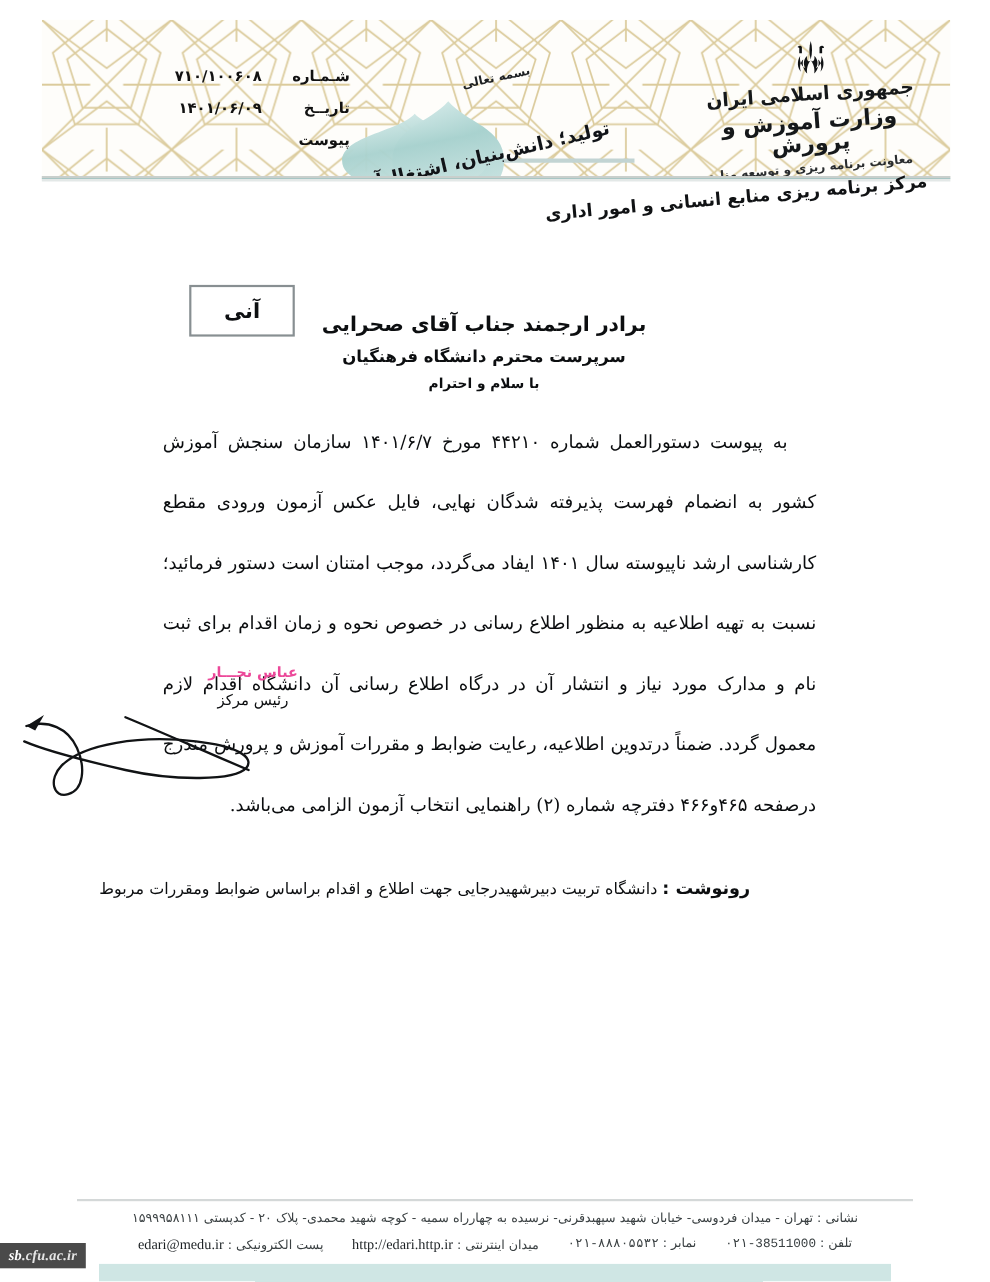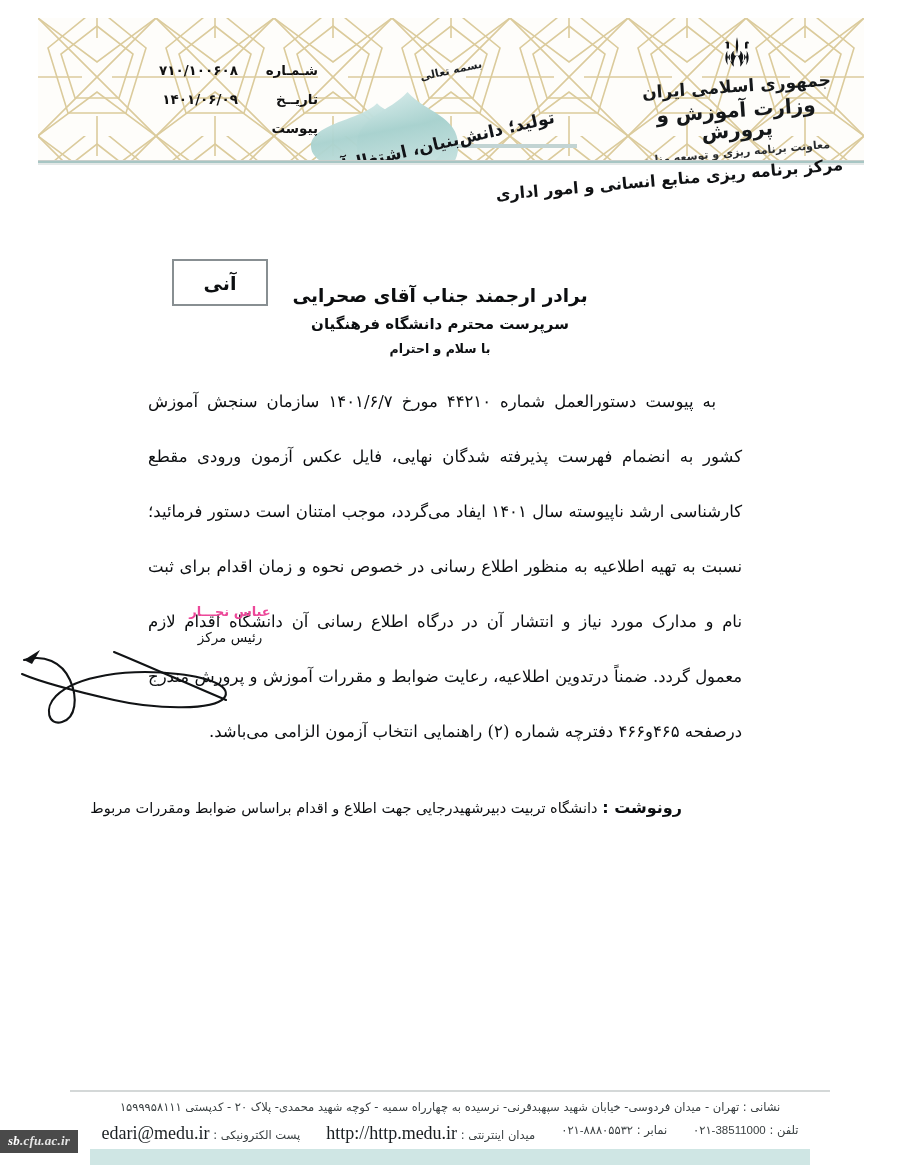--- a/index.html
+++ b/index.html
@@ -265,22 +265,22 @@
   }
   .footer-contact {
     font-size: 11.5px;
     display: flex;
     justify-content: center;
     gap: 26px;
     direction: rtl;
     flex-wrap: nowrap;
   }
   .fc-item { white-space: nowrap; }
-  .fc-val { direction: ltr; display: inline-block; font-family: Liberation Sans, sans-serif; }
-  .fc-url { font-family: "Liberation Serif", serif; font-size: 18px; color: #1a1f22; }
+  .fc-val { direction: ltr; display: inline-block; font-family: Liberation Mono, monospace; }
+  .fc-url { font-family: "Liberation Serif", serif; font-size: 13px; color: #1a1f22; }
 
   .footer-band {
     position: absolute;
     bottom: 0;
     left: 90px;
     right: 90px;
     height: 16px;
     background: #cfe6e4;
   }
 
@@ -431,21 +431,21 @@
       <span class="fc-item">
         <span>تلفن :</span>
         <span class="fc-val">۰۲۱-38511000</span>
       </span>
       <span class="fc-item">
         <span>نمابر :</span>
         <span class="fc-val">۰۲۱-۸۸۸۰۵۵۳۲</span>
       </span>
       <span class="fc-item">
         <span>میدان اینترنتی :</span>
-        <span class="fc-val fc-url">http://http.medu.ir</span>
+        <span class="fc-val fc-url">http://edari.http.ir</span>
       </span>
       <span class="fc-item">
         <span>پست الکترونیکی :</span>
         <span class="fc-val fc-url">edari@medu.ir</span>
       </span>
     </div>
   </div>
 
   <div class="footer-band"></div>
 

